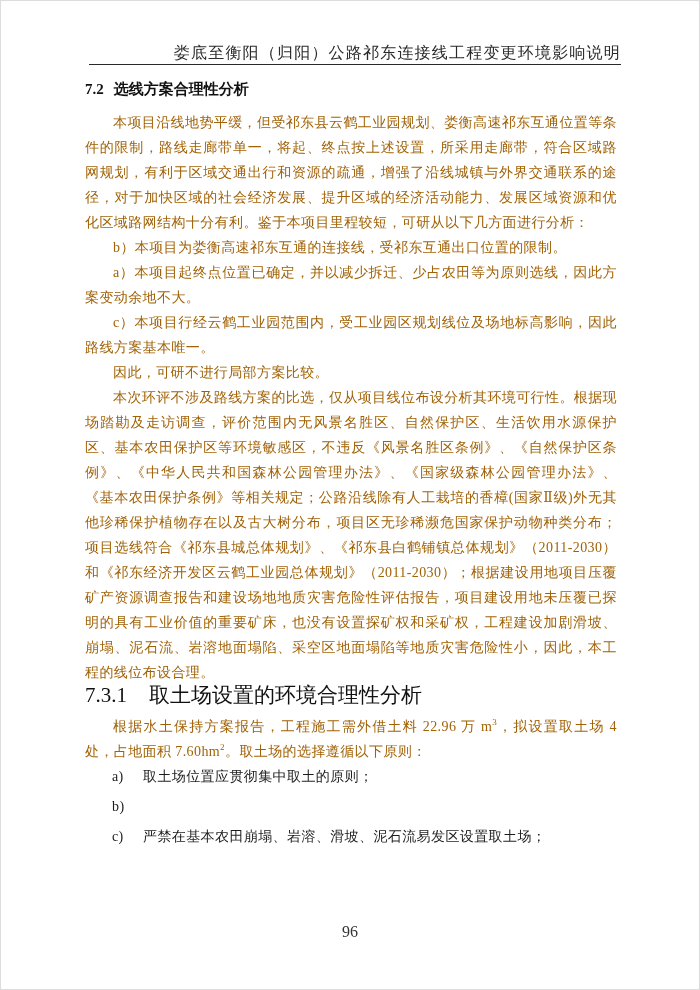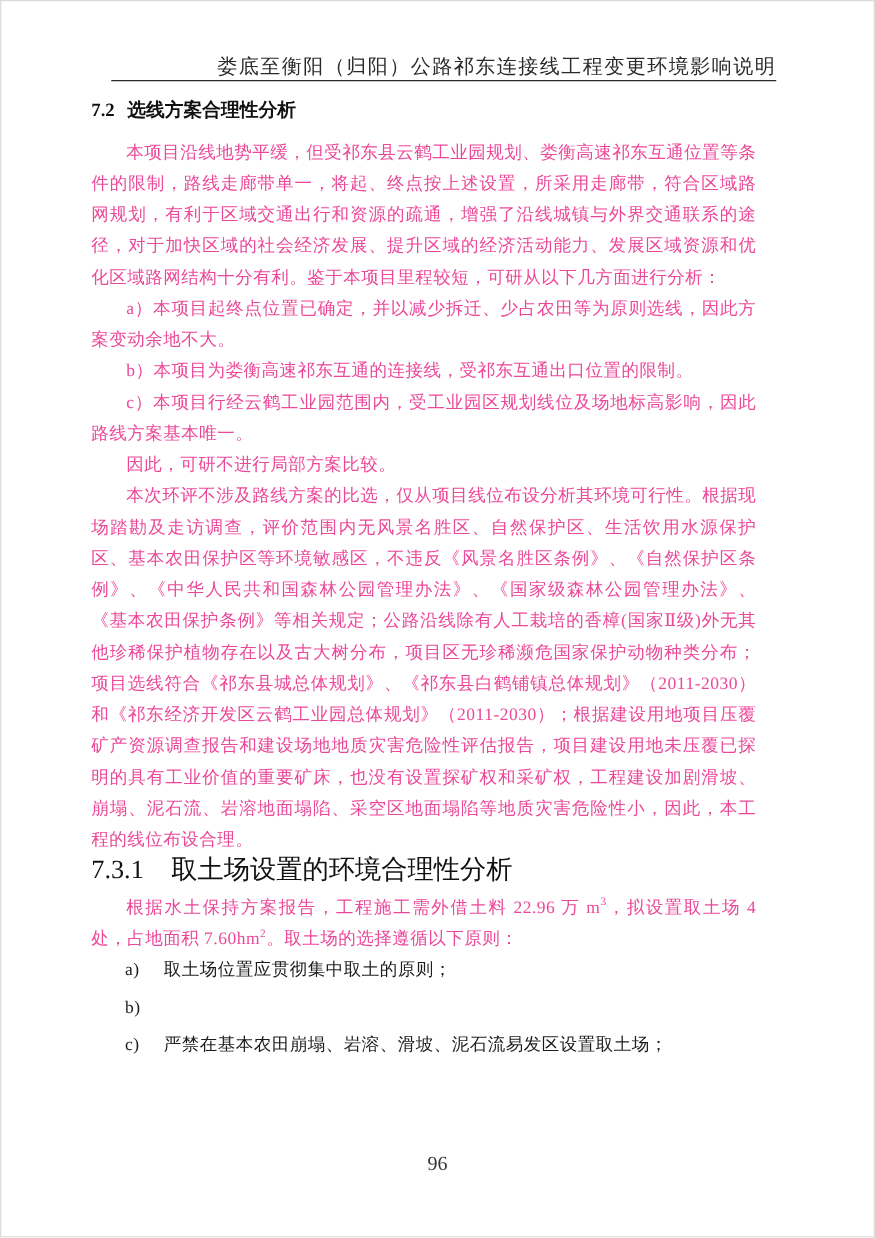--- a/index.html
+++ b/index.html
@@ -24,21 +24,21 @@
     color: #2a2a2a;
     white-space: nowrap;
   }
   .header-rule {
     position: absolute;
     top: 63px; left: 88px; width: 532px;
     border-top: 1.6px solid #2a2a2a;
   }
   .content {
     position: absolute;
-    top: 77px; left: 72px; width: 532px;
+    top: 77px; left: 84px; width: 532px;
   }
   .h-sec {
     font-family: "Liberation Sans", "DejaVu Sans", sans-serif;
     font-size: 15px;
     font-weight: 700;
     line-height: 21px;
     margin: 0 0 10px 0;
     color: #111;
   }
   .h-sec .sec-num { margin-right: 10px; font-family: "Liberation Serif", serif; }
@@ -51,21 +51,21 @@
     color: #111;
   }
   .h-sub .sec-num { margin-right: 22px; }
   p.body-par {
     margin: 0;
     font-size: 14px;
     line-height: 25px;
     letter-spacing: 0.4px;
     text-align: justify;
     text-indent: 2em;
-    color: #ec4899;
+    color: #a16207;
   }
   p.body-par sup { font-size: 9px; line-height: 0; }
   .principle {
     display: flex;
     font-size: 14px;
     line-height: 25px;
     letter-spacing: 0.4px;
     padding-left: 27px;
     margin: 0 0 5px 0;
   }
@@ -86,22 +86,22 @@
   <div class="running-header">娄底至衡阳（归阳）公路祁东连接线工程变更环境影响说明</div>
   <div class="header-rule"></div>
 
   <div class="content">
 
     <h2 class="h-sec">
       <span class="sec-num">7.2</span><span>选线方案合理性分析</span>
     </h2>
 
     <p class="body-par">本项目沿线地势平缓，但受祁东县云鹤工业园规划、娄衡高速祁东互通位置等条件的限制，路线走廊带单一，将起、终点按上述设置，所采用走廊带，符合区域路网规划，有利于区域交通出行和资源的疏通，增强了沿线城镇与外界交通联系的途径，对于加快区域的社会经济发展、提升区域的经济活动能力、发展区域资源和优化区域路网结构十分有利。鉴于本项目里程较短，可研从以下几方面进行分析：</p>
+    <p class="body-par">b）本项目为娄衡高速祁东互通的连接线，受祁东互通出口位置的限制。</p>
     <p class="body-par">a）本项目起终点位置已确定，并以减少拆迁、少占农田等为原则选线，因此方案变动余地不大。</p>
-    <p class="body-par">b）本项目为娄衡高速祁东互通的连接线，受祁东互通出口位置的限制。</p>
     <p class="body-par">c）本项目行经云鹤工业园范围内，受工业园区规划线位及场地标高影响，因此路线方案基本唯一。</p>
     <p class="body-par">因此，可研不进行局部方案比较。</p>
     <p class="body-par">本次环评不涉及路线方案的比选，仅从项目线位布设分析其环境可行性。根据现场踏勘及走访调查，评价范围内无风景名胜区、自然保护区、生活饮用水源保护区、基本农田保护区等环境敏感区，不违反《风景名胜区条例》、《自然保护区条例》、《中华人民共和国森林公园管理办法》、《国家级森林公园管理办法》、《基本农田保护条例》等相关规定；公路沿线除有人工栽培的香樟(国家Ⅱ级)外无其他珍稀保护植物存在以及古大树分布，项目区无珍稀濒危国家保护动物种类分布；项目选线符合《祁东县城总体规划》、《祁东县白鹤铺镇总体规划》（2011-2030）和《祁东经济开发区云鹤工业园总体规划》（2011-2030）；根据建设用地项目压覆矿产资源调查报告和建设场地地质灾害危险性评估报告，项目建设用地未压覆已探明的具有工业价值的重要矿床，也没有设置探矿权和采矿权，工程建设加剧滑坡、崩塌、泥石流、岩溶地面塌陷、采空区地面塌陷等地质灾害危险性小，因此，本工程的线位布设合理。</p>
 
 
     <h3 class="h-sub">
       <span class="sec-num">7.3.1</span><span>取土场设置的环境合理性分析</span>
     </h3>
 
     <p class="body-par"><span>根据水土保持方案报告，工程施工需外借土料 22.96 万 m</span><sup>3</sup><span>，拟设置取土场 4 处，占地面积 7.60hm</span><sup>2</sup><span>。取土场的选择遵循以下原则：</span></p>

